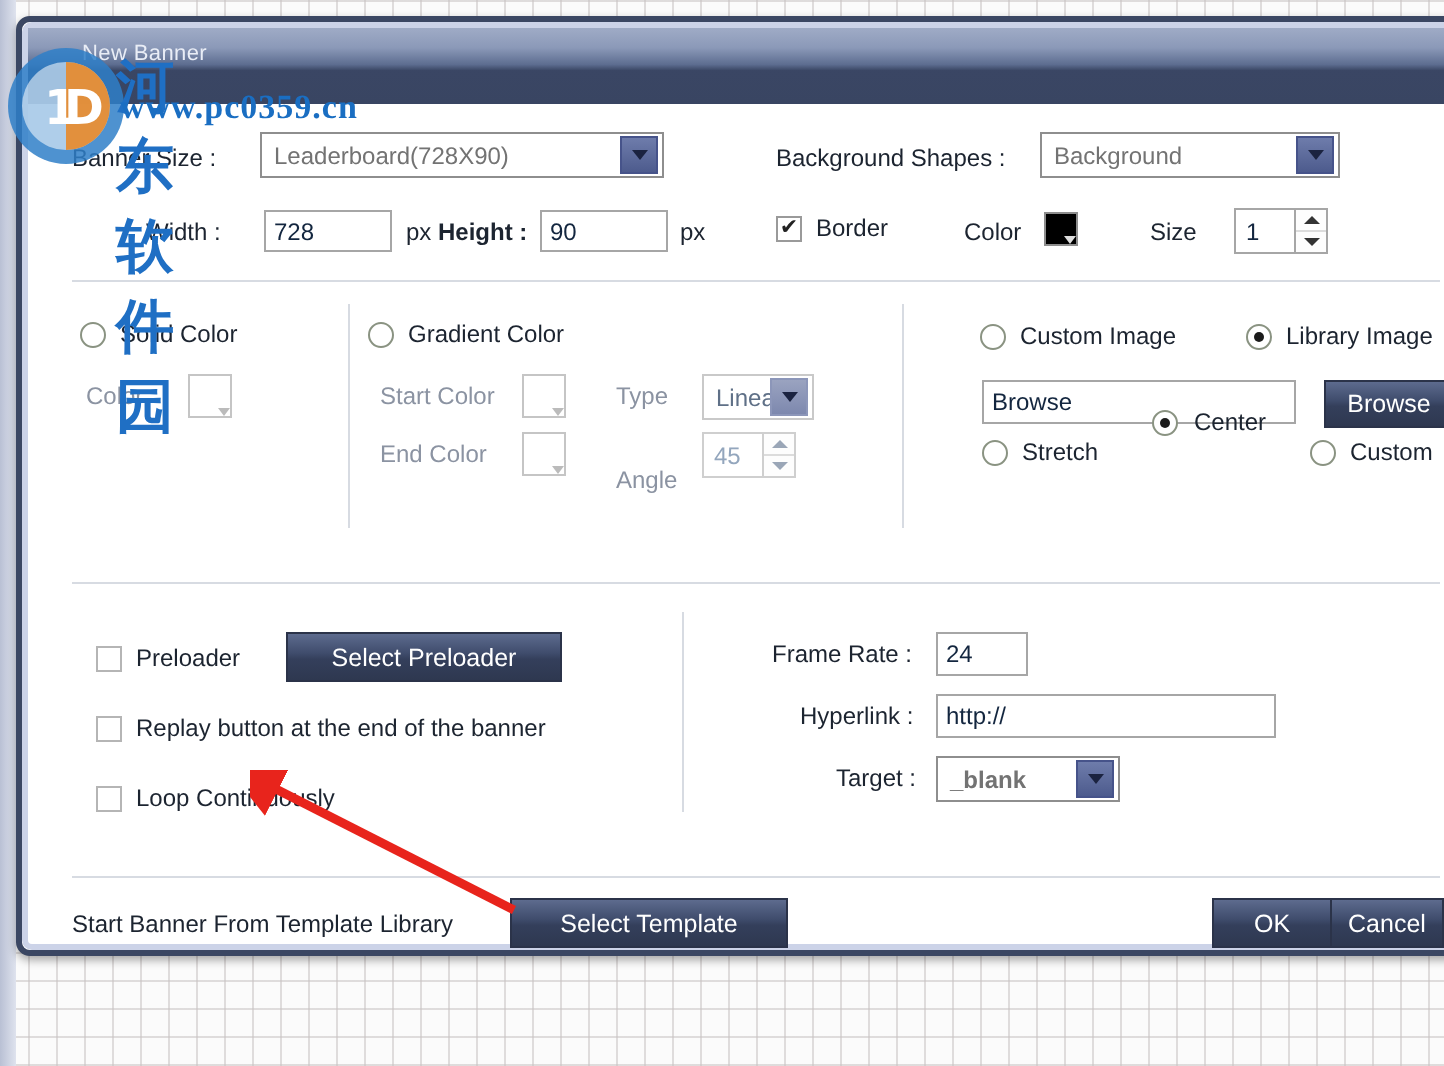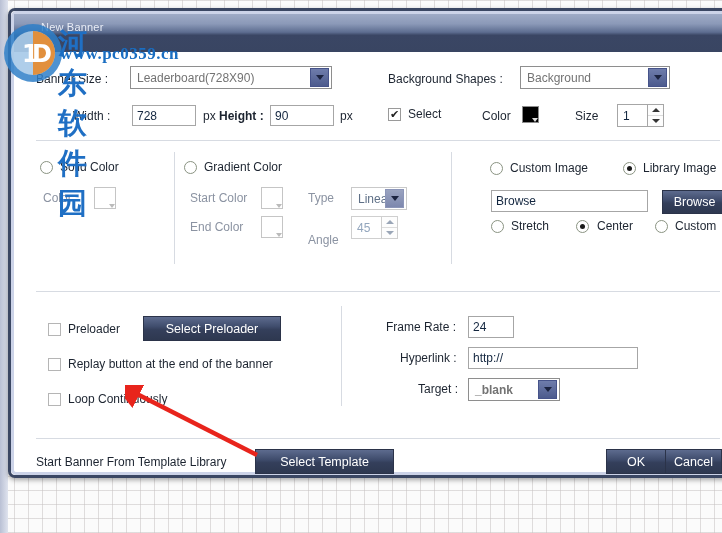--- a/index.html
+++ b/index.html
@@ -185,21 +185,21 @@
       <span class="lbl" style="position:absolute;left:59px;top:57px;">Width :</span>
       <input class="txtbox" style="position: absolute; left: 118px; top: 53px; width: 64px;" value="728">
       <span class="lbl" style="position:absolute;left:189px;top:57px;">px</span>
 
       <span class="lbl" style="position:absolute;left:205px;top:57px;font-weight:bold;">Height :</span>
       <input class="txtbox" style="position: absolute; left: 256px; top: 53px; width: 64px;" value="90">
       <span class="lbl" style="position:absolute;left:326px;top:57px;">px</span>
 
       <div class="opt" style="position:absolute;left:374px;top:55px;">
         <span class="chk">✔</span>
-        <span class="lbl">Select</span>
+        <span class="lbl">Border</span>
       </div>
 
       <span class="lbl" style="position:absolute;left:468px;top:57px;">Color</span>
       <span class="colorswatch black" style="position:absolute;left:508px;top:54px;"></span>
 
       <span class="lbl" style="position:absolute;left:561px;top:57px;">Size</span>
       <div class="spin" style="position:absolute;left:603px;top:52px;">
         <span class="sv">1</span>
         <span class="sb">
           <span>
@@ -265,21 +265,21 @@
         <span class="lbl">Library Image</span>
       </div>
 
       <input class="txtbox" style="position: absolute; left: 477px; top: 44px; width: 157px; height: 22px;" value="Browse">
       <div class="btn-dark" style="position:absolute;left:648px;top:44px;width:65px;height:24px;">Browse</div>
 
       <div class="opt" style="position:absolute;left:477px;top:73px;">
         <span class="radio"></span>
         <span class="lbl">Stretch</span>
       </div>
-      <div class="opt" style="position:absolute;left:562px;top:73px;gap:8px;">
+      <div class="opt" style="position:absolute;left:562px;top:58px;gap:8px;">
         <span class="radio on"></span>
         <span class="lbl">Center</span>
       </div>
       <div class="opt" style="position:absolute;left:641px;top:73px;">
         <span class="radio"></span>
         <span class="lbl">Custom</span>
       </div>
     </div>
 
     <hr class="sep" style="position:absolute;left:22px;top:277px;width:684px;">

